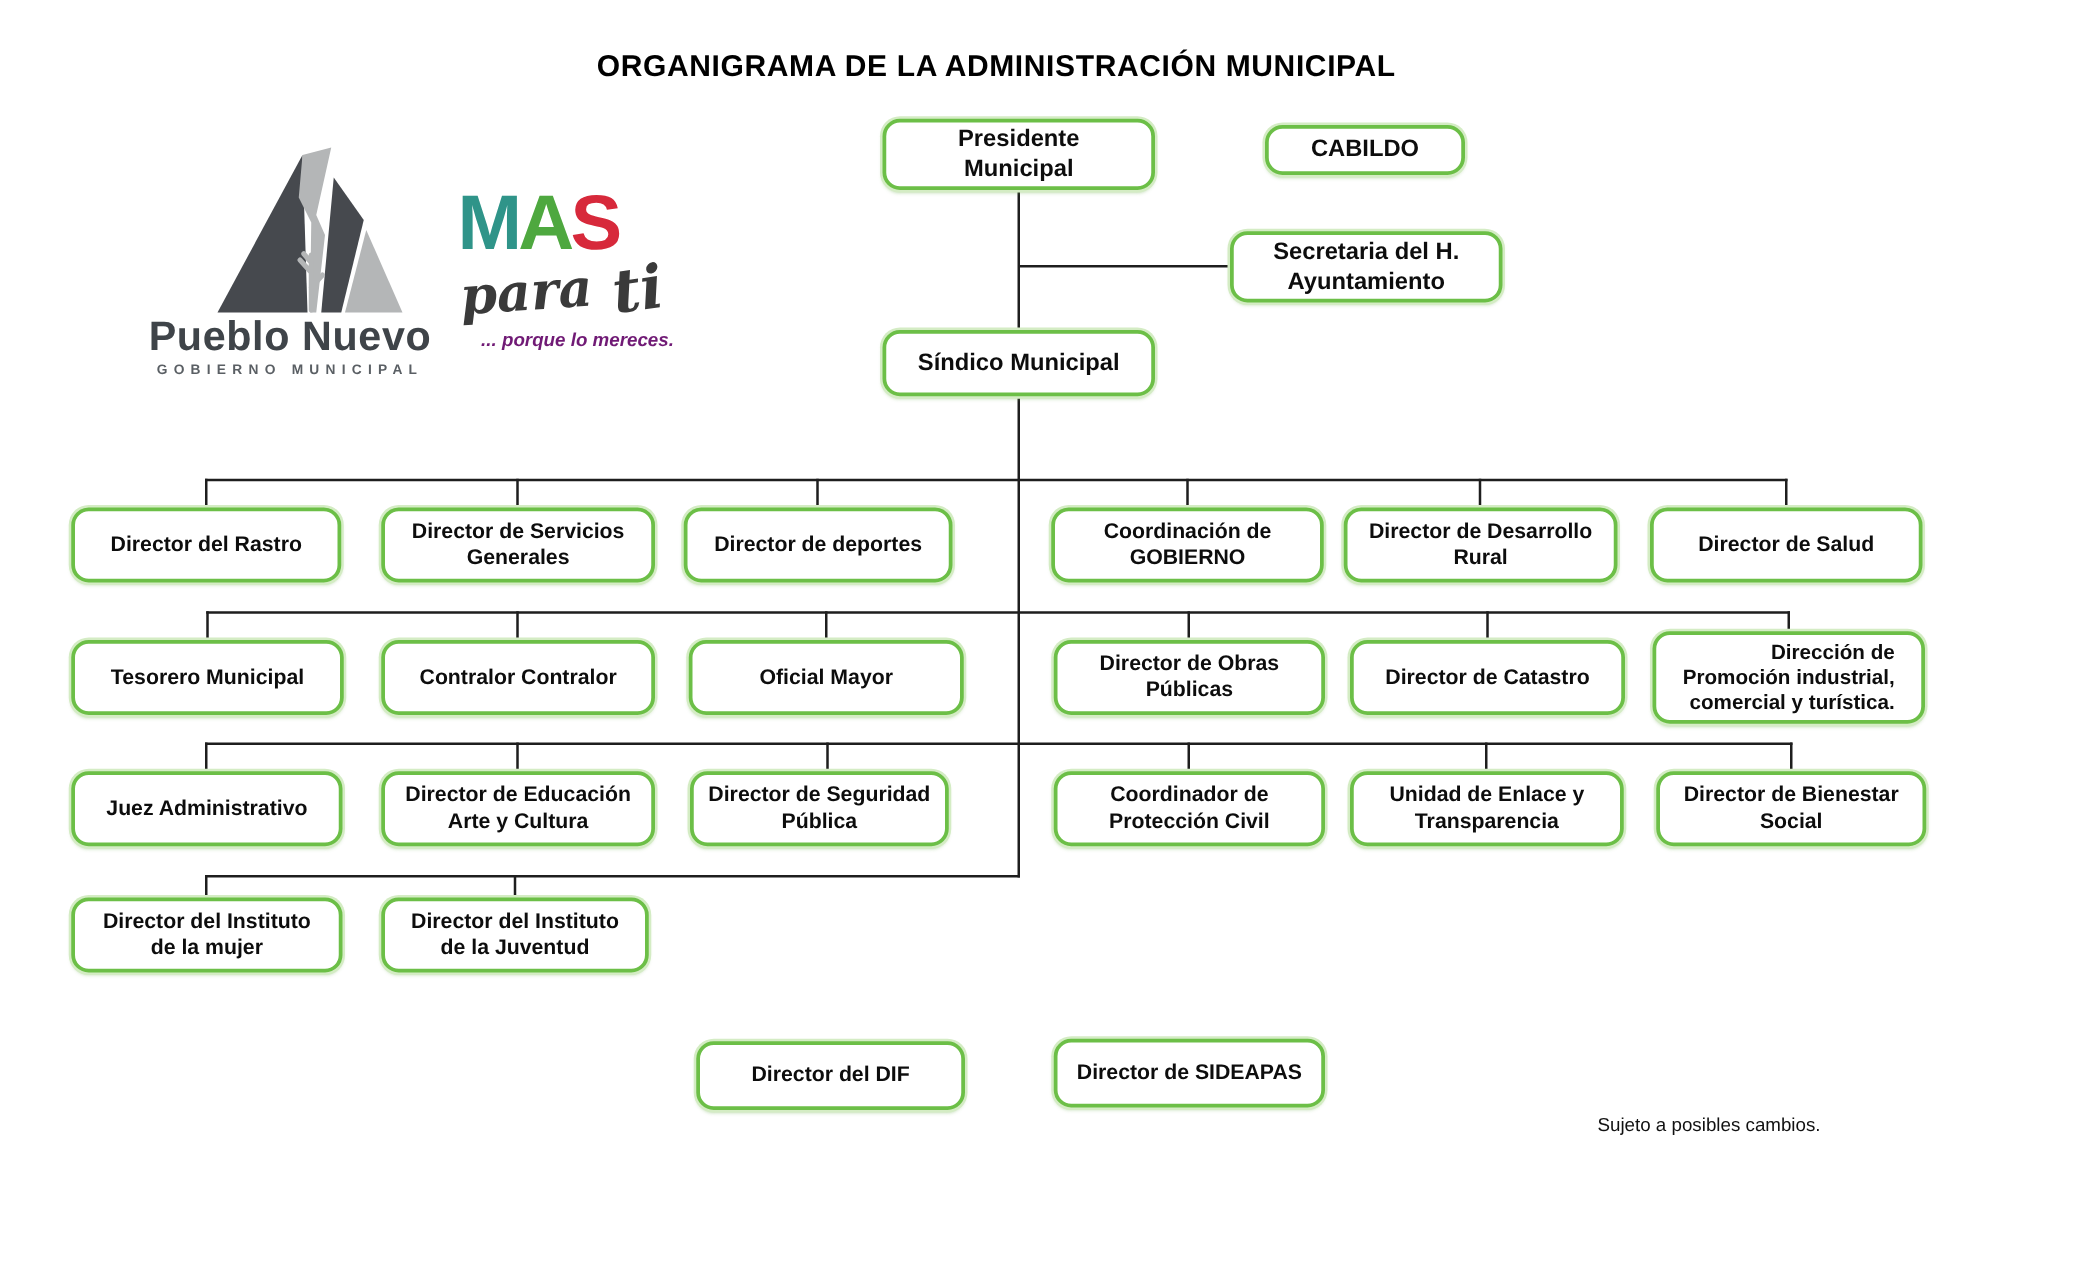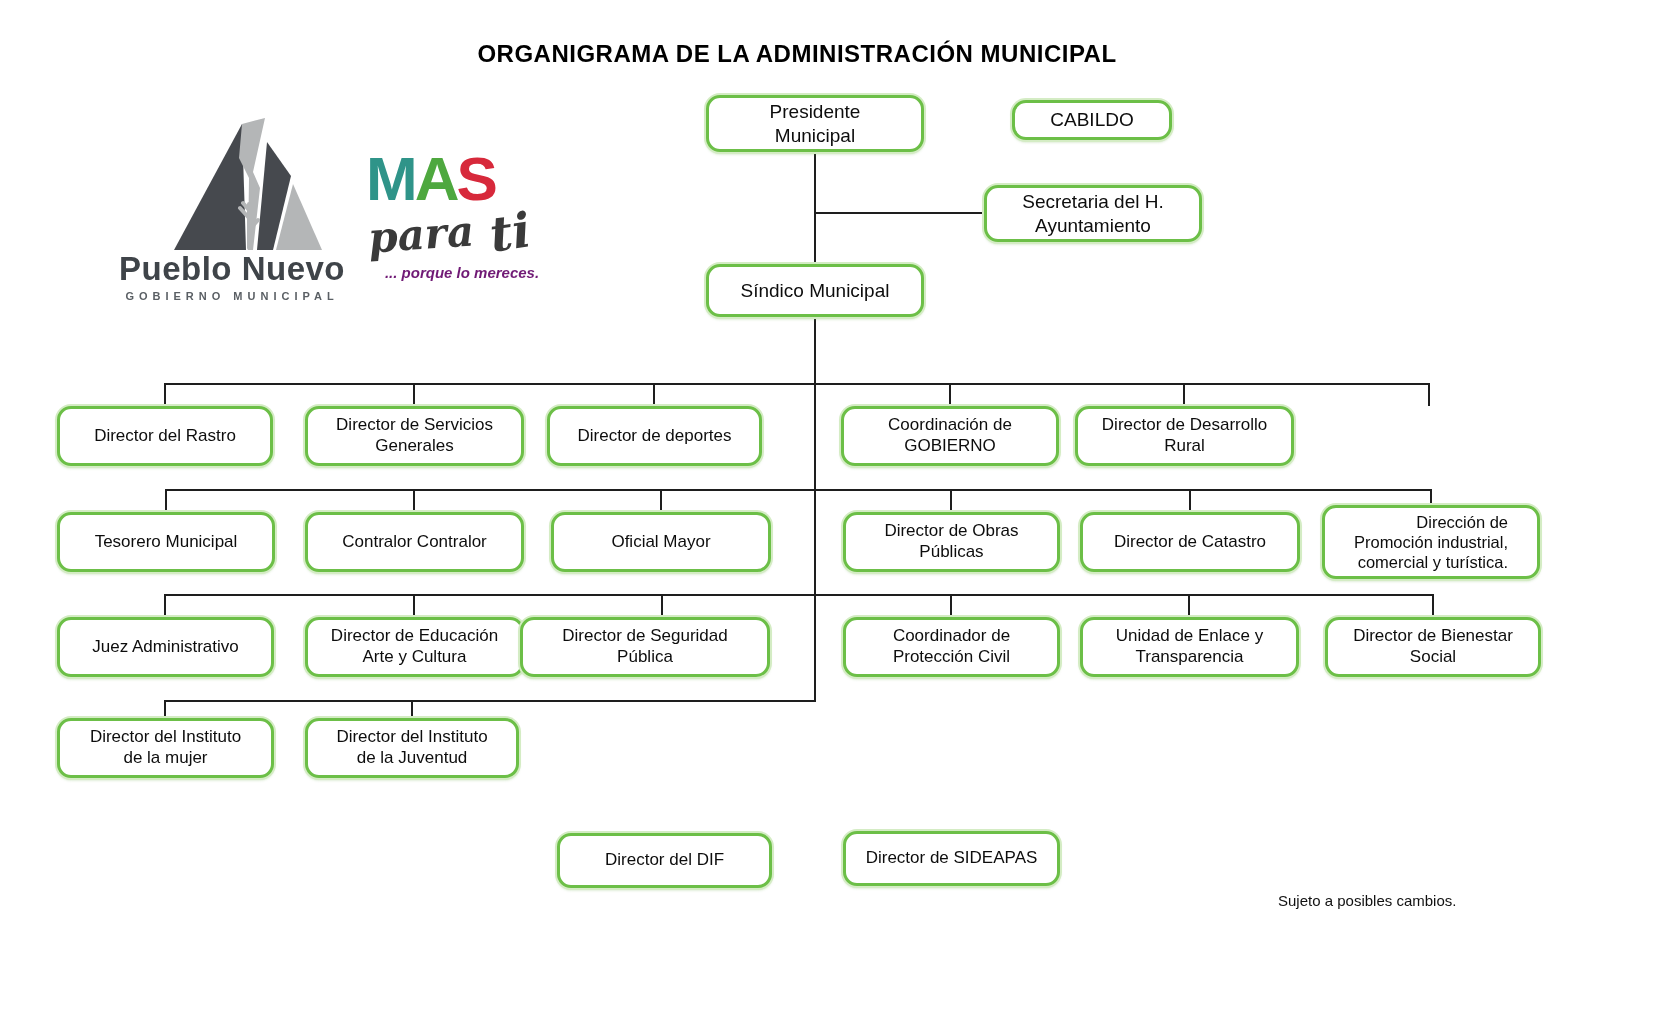--- a/index.html
+++ b/index.html
@@ -10,21 +10,21 @@
   .title {
     position:absolute; left:0; top:40px; width:1594px; text-align:center;
     font-size:24px; font-weight:bold; letter-spacing:.5px; color:#000;
   }
   
   .node {
     position:absolute; box-sizing:border-box;
     display:flex; align-items:center; justify-content:center; text-align:center;
     background:#fff; border:3px solid #6cbf47; border-radius:14px;
     box-shadow:0 0 0 2px #d4ecc4, 0 2px 3px rgba(120,180,90,.45);
-    font-weight:normal; color:#0d0d0d; white-space:pre-line; line-height:1.22;
+    font-weight:bold; color:#0d0d0d; white-space:pre-line; line-height:1.22;
     padding:2px 5px;
   }
   .head  { font-size:19px; }
   .rownode { font-size:17px; }
   .small3 { font-size:16.5px;text-align:right; }
   
   .hline, .vline { position:absolute; background:#1e1e1e; }
   .hline { height:2px; }
   .vline { width:2px; }
   
@@ -110,35 +110,36 @@
   <div class="node head" style="left:706px;top:264px;width:218px;height:53px">Síndico Municipal</div>
 
   <div class="node rownode" style="left:57px;top:406px;width:216px;height:60px">Director del Rastro</div>
   <div class="node rownode" style="left:547px;top:406px;width:215px;height:60px">Director de deportes</div>
   <div class="node rownode" style="left:305px;top:406px;width:219px;height:60px">Director de  Servicios
 Generales</div>
   <div class="node rownode" style="left:841px;top:406px;width:218px;height:60px">Coordinación de
 GOBIERNO</div>
   <div class="node rownode" style="left:1075px;top:406px;width:219px;height:60px">Director de Desarrollo
 Rural</div>
+  <div class="node rownode" style="left:1320px;top:406px;width:218px;height:60px">Director de Salud</div>
 
   <div class="node rownode" style="left:57px;top:512px;width:218px;height:60px">Tesorero Municipal</div>
   <div class="node rownode" style="left:305px;top:512px;width:219px;height:60px">Contralor Contralor</div>
   <div class="node rownode" style="left:551px;top:512px;width:220px;height:60px">Oficial Mayor</div>
   <div class="node rownode" style="left:843px;top:512px;width:217px;height:60px">Director de Obras
 Públicas</div>
   <div class="node rownode" style="left:1080px;top:512px;width:220px;height:60px">Director de Catastro</div>
   <div class="node rownode small3" style="left:1322px;top:505px;width:218px;height:74px">Dirección de
 Promoción industrial,
 comercial y turística.</div>
 
   <div class="node rownode" style="left:57px;top:617px;width:217px;height:60px">Juez Administrativo</div>
   <div class="node rownode" style="left:305px;top:617px;width:219px;height:60px">Director de Educación
 Arte y Cultura</div>
-  <div class="node rownode" style="left:520px;top:617px;width:250px;height:60px">Director de Seguridad
+  <div class="node rownode" style="left:552px;top:617px;width:207px;height:60px">Director de Seguridad
 Pública</div>
   <div class="node rownode" style="left:843px;top:617px;width:217px;height:60px">Coordinador de
 Protección Civil</div>
   <div class="node rownode" style="left:1080px;top:617px;width:219px;height:60px">Unidad de Enlace y
 Transparencia</div>
   <div class="node rownode" style="left:1325px;top:617px;width:216px;height:60px">Director de Bienestar
 Social</div>
 
   <div class="node rownode" style="left:57px;top:718px;width:217px;height:60px">Director del Instituto
 de la mujer</div>

